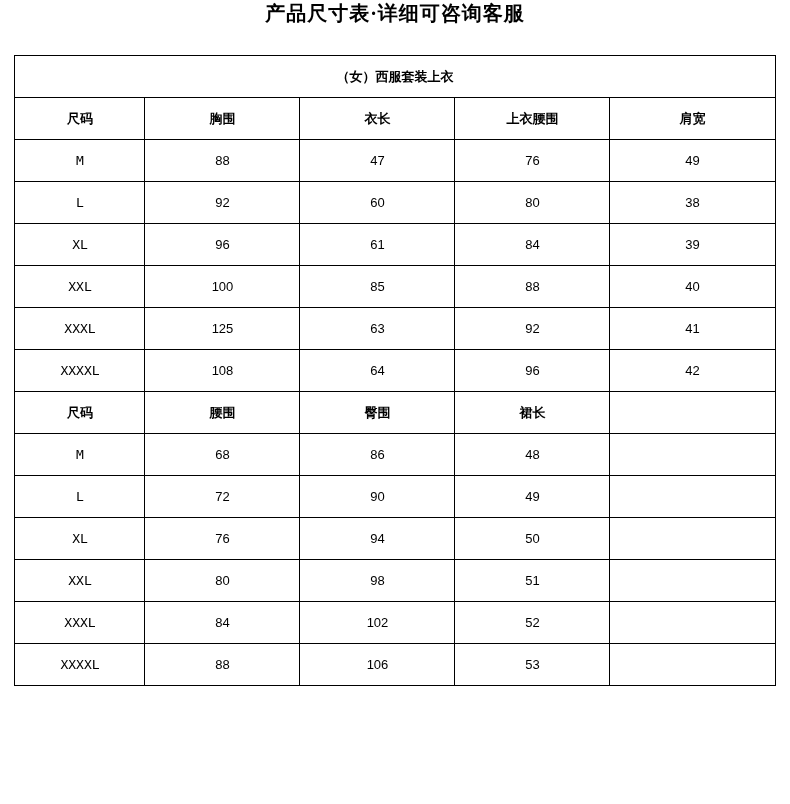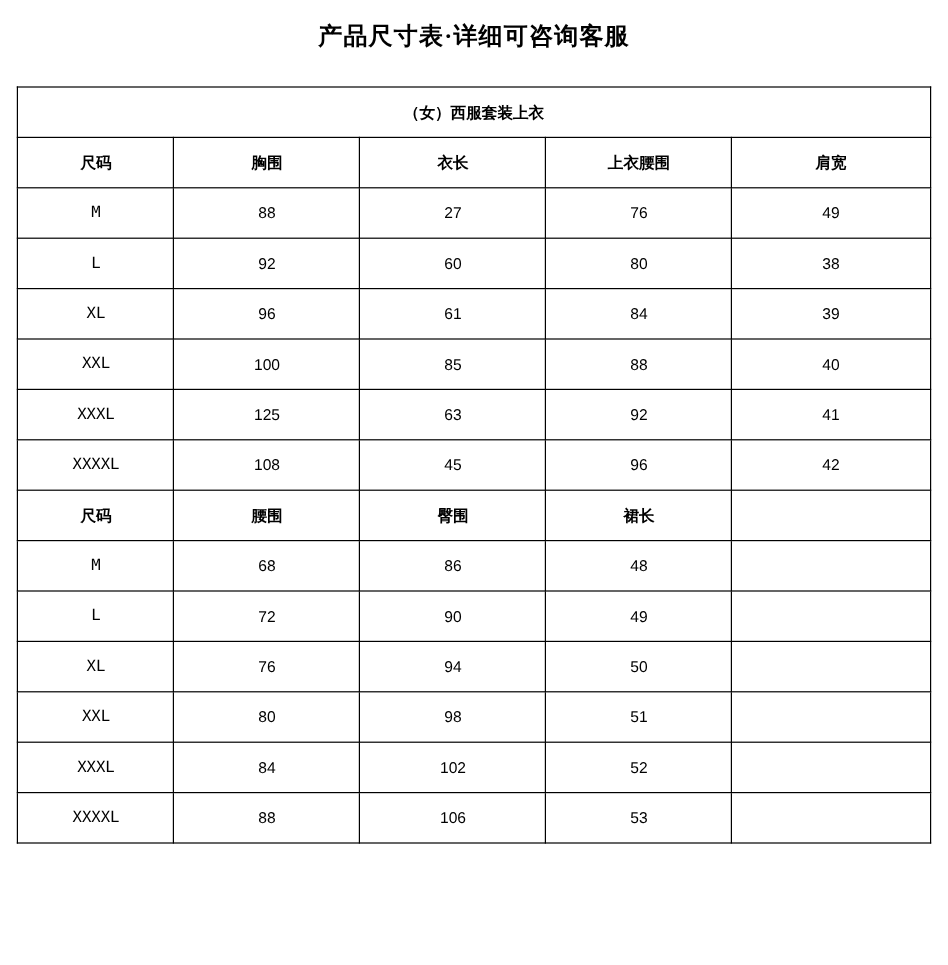--- a/index.html
+++ b/index.html
@@ -18,21 +18,20 @@
     width: 790px;
     height: 804px;
     position: relative;
     box-sizing: border-box;
   }
   .title {
     text-align: center;
     font-size: 20px;
     font-weight: bold;
     letter-spacing: 1px;
-    padding-top: 17px;
     padding-bottom: 16px;
     font-family: Liberation Serif, serif;
   }
   table.sizechart {
     border-collapse: collapse;
     width: 760px;
     margin: 12px auto;
     table-layout: fixed;
   }
   table.sizechart td {
@@ -109,21 +108,21 @@
       <tr>
         <td class="colhead">尺码</td>
         <td class="colhead">胸围</td>
         <td class="colhead">衣长</td>
         <td class="colhead">上衣腰围</td>
         <td class="colhead">肩宽</td>
       </tr>
       <tr>
         <td class="sizecell">M</td>
         <td class="valcell">88</td>
-        <td class="valcell">27</td>
+        <td class="valcell">47</td>
         <td class="valcell">76</td>
         <td class="valcell">49</td>
       </tr>
       <tr>
         <td class="sizecell">L</td>
         <td class="valcell">92</td>
         <td class="valcell">60</td>
         <td class="valcell">80</td>
         <td class="valcell">38</td>
       </tr>
@@ -144,21 +143,21 @@
       <tr>
         <td class="sizecell">XXXL</td>
         <td class="valcell">125</td>
         <td class="valcell">63</td>
         <td class="valcell">92</td>
         <td class="valcell">41</td>
       </tr>
       <tr>
         <td class="sizecell">XXXXL</td>
         <td class="valcell">108</td>
-        <td class="valcell">45</td>
+        <td class="valcell">64</td>
         <td class="valcell">96</td>
         <td class="valcell">42</td>
       </tr>
 
       <tr>
         <td class="colhead">尺码</td>
         <td class="colhead">腰围</td>
         <td class="colhead">臀围</td>
         <td class="colhead">裙长</td>
         <td class="blank"></td>

